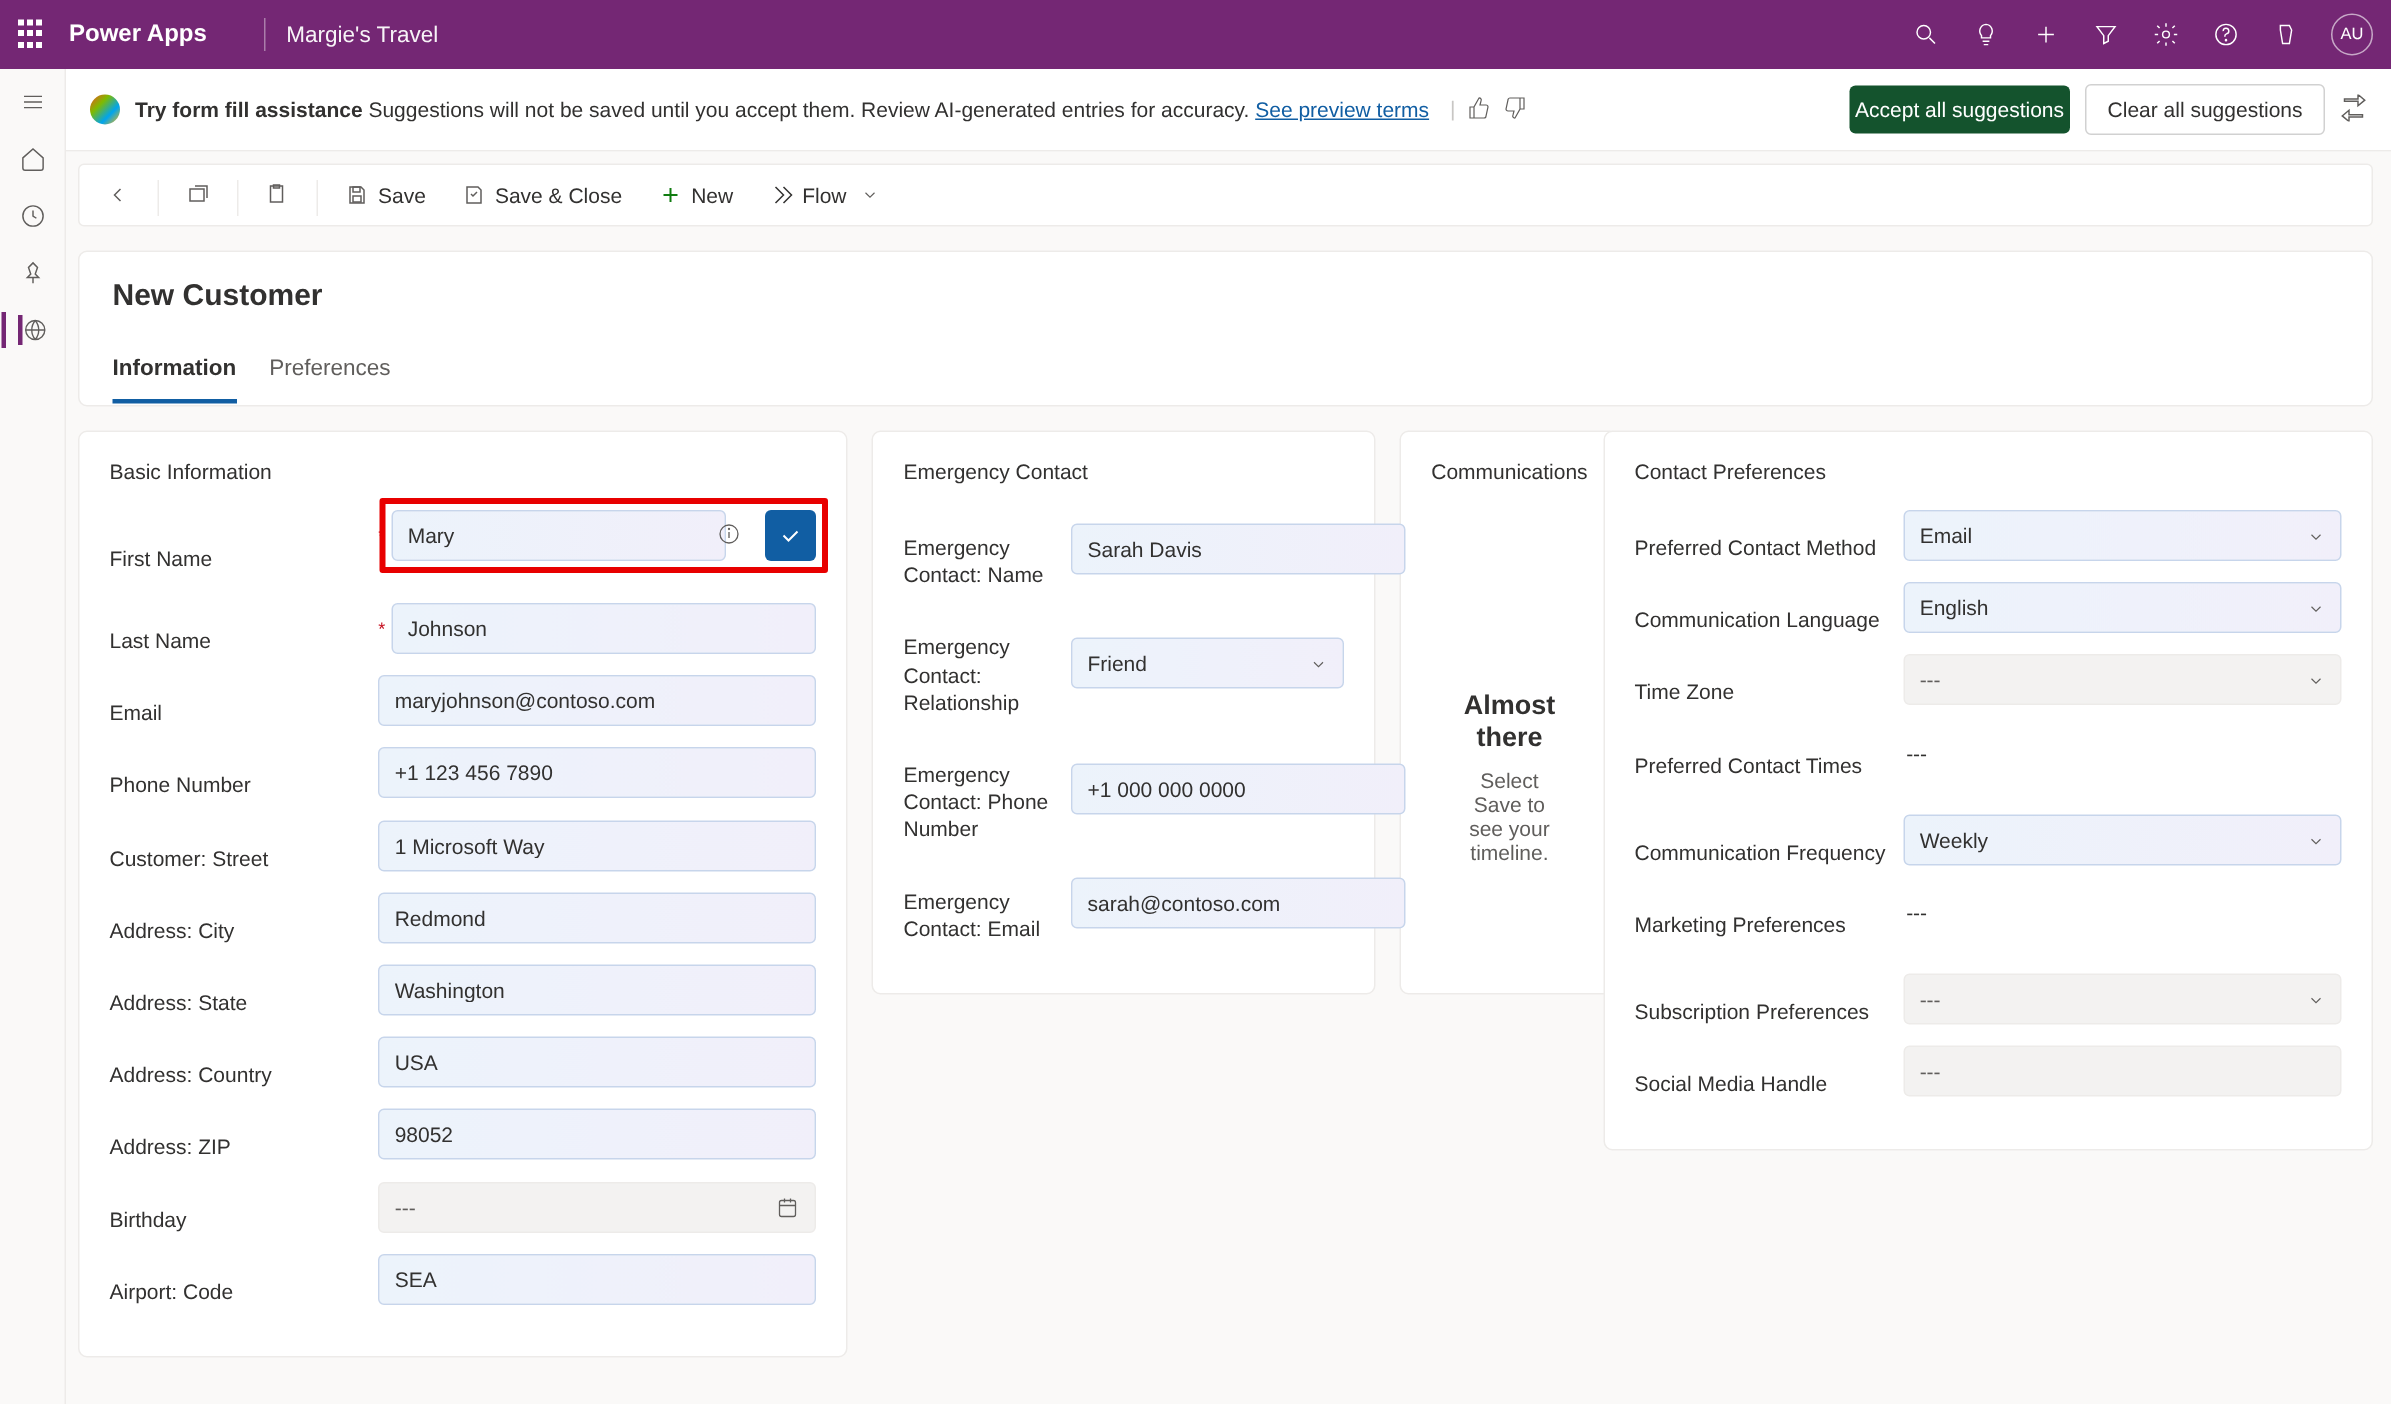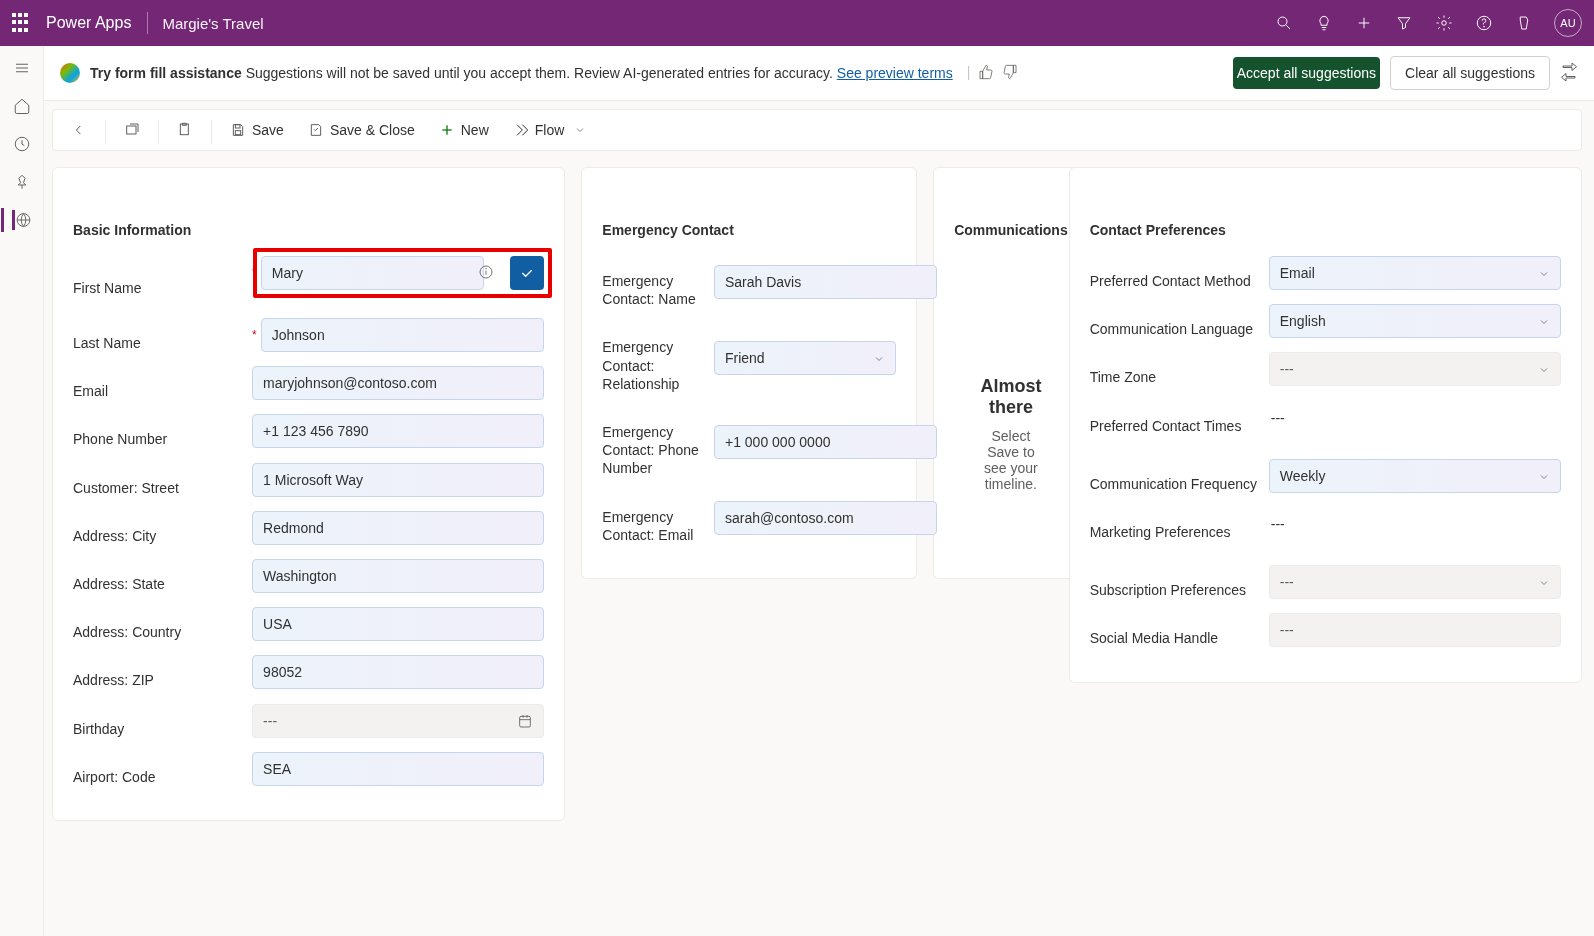--- a/index.html
+++ b/index.html
@@ -9,21 +9,21 @@
 .top-header {
   background: #742774;
   height: 46px;
   display: flex;
   align-items: center;
   padding: 0 12px;
   color: #fff;
 }
 .waffle { width: 20px; height: 20px; display: flex; flex-wrap: wrap; gap: 2px; cursor: pointer; margin-right: 14px; }
 .waffle span { width: 4px; height: 4px; background: #fff; }
-.app-title { font-weight: 400; font-size: 16px; margin-right: 2px; text-align: right; }
+.app-title { font-weight: 700; font-size: 16px; margin-right: 24px; text-align: right; }
 .divider-v { width: 1px; height: 22px; background: rgba(255,255,255,0.4); margin: 0 14px; }
 .env-name { font-weight: 400; font-size: 15px; color: #fff; opacity: 0.95; }
 .header-right { margin-left: auto; display: flex; align-items: center; gap: 20px; }
 .hdr-icon { width: 20px; height: 20px; fill: #fff; cursor: pointer; display: flex; align-items: center; justify-content: center; }
 .hdr-icon svg { width: 18px; height: 18px; stroke: #fff; fill: none; stroke-width: 1.3; }
 .avatar-circle { width: 28px; height: 28px; border-radius: 50%; border: 1px solid rgba(255,255,255,0.6); display: flex; align-items: center; justify-content: center; font-size: 11px; color: #fff; }
 
 
 .left-rail {
   position: absolute; top: 46px; left: 0; width: 44px; bottom: 0;
@@ -68,21 +68,21 @@
 .page-title { font-size: 20px; font-weight: 600; margin-bottom: 28px; }
 .tabs { display:flex; gap:22px; border-bottom:1px solid transparent; }
 .tab { padding:0 0 12px 0; font-size:15px; color:#605e5c; cursor:pointer; border-bottom:3px solid transparent; font-weight:400;}
 .tab.active { color:#323130; border-bottom-color:#115ea3; font-weight:600;}
 
 
 .form-grid { display:flex; gap:16px; align-items:flex-start; }
 .col { background:#fff; border:1px solid #edebe9; border-radius:6px; padding:18px 20px 20px 20px; }
 .col1 { flex:1; min-width: 420px;}
 .col3 { flex:1; min-width: 400px;}
-.section-title { font-weight:700; font-size:14px; margin-bottom:18px;margin-top:36px; }
+.section-title { font-weight:400; font-size:14px; margin-bottom:18px; }
 
 .field-row { display:flex; align-items:center; margin-bottom:14px; min-height:34px; }
 .field-label { flex: 0 0 38%; font-size:14px; color:#323130; line-height:1.3;margin-top:16px;}
 .field-control-wrap { flex:1; position:relative; display:flex; align-items:center; gap:6px;}
 .req-star { color:#c50f1f; font-size:12px; margin-right:4px; align-self:flex-start; margin-top:10px;}
 
 .input-suggested {
   flex:1; height:34px; border:1px solid #c7d5eb; border-radius:4px;
   background: linear-gradient(90deg, #ecf3fb 0%, #f1effa 100%);
   padding: 0 30px 0 10px; font-size:14px; color:#323130;
@@ -289,20 +289,27 @@
         </svg>
         <span>Flow</span>
         <svg viewBox="0 0 24 24" stroke="#605e5c" fill="none" stroke-width="1.5" style="width:12px;margin-left:4px;">
           <path d="M6 9l6 6 6-6"></path>
         </svg>
       </button>
   </div>
 
   <div class="content-scroll">
 
+    <div class="page-card">
+      <div class="page-title">New Customer</div>
+      <div class="tabs">
+        <div class="tab active">Information</div>
+        <div class="tab">Preferences</div>
+      </div>
+    </div>
 
     <div class="form-grid">
 
       <div class="col col1">
         <div class="section-title">Basic Information</div>
 
         <div class="field-row">
           <div class="field-label">First Name</div>
           <span class="req-star">*</span>
           <div class="field-control-wrap">

